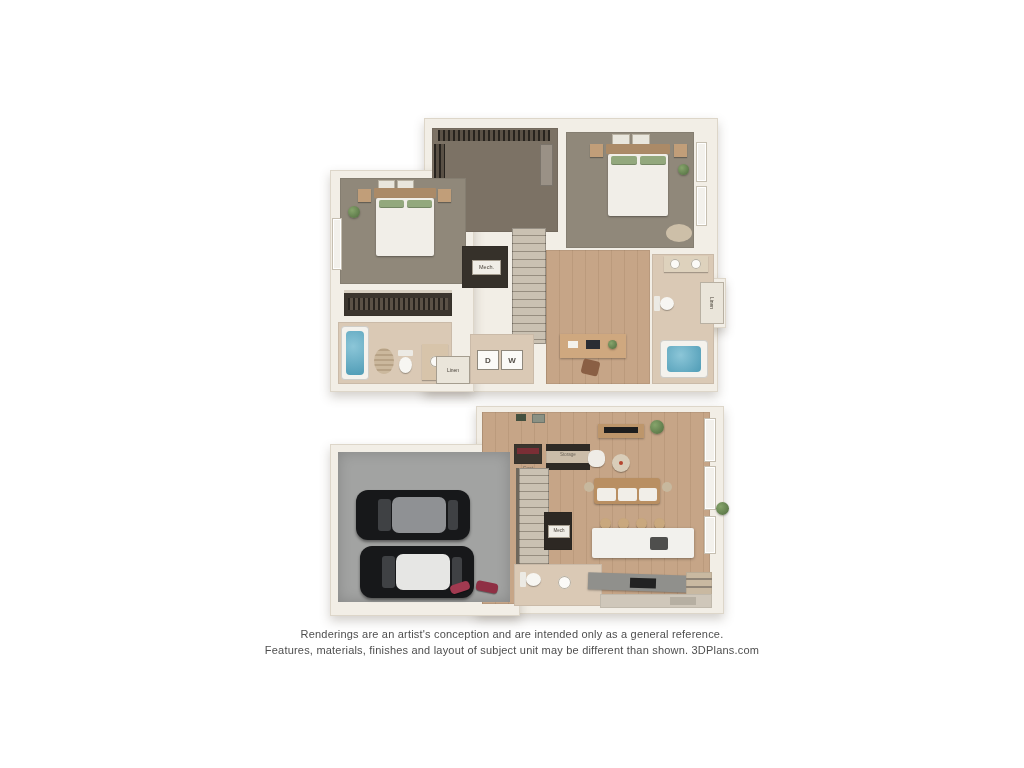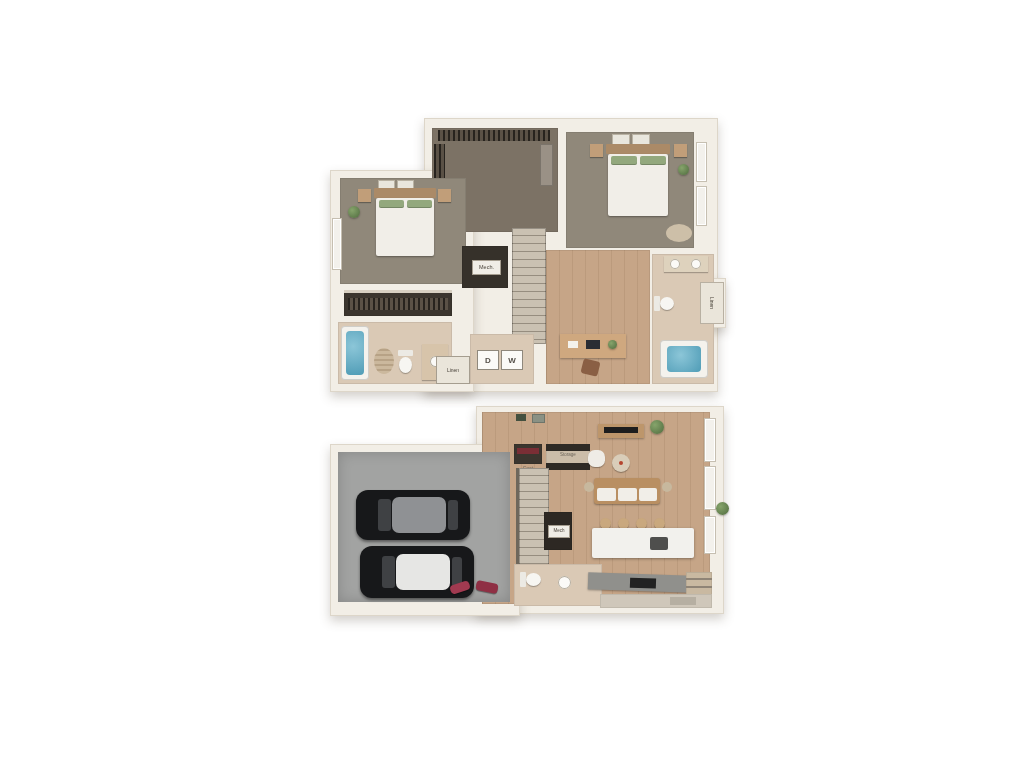--- a/index.html
+++ b/index.html
@@ -227,14 +227,18 @@
       <div class="car" style="left:22px;top:94px;width:114px;height:52px;">
         <div class="car-glass" style="left:22px;top:10px;width:13px;height:32px;"></div>
         <div class="car-glass" style="left:92px;top:11px;width:10px;height:30px;"></div>
         <div class="car-roof" style="left:36px;top:8px;width:54px;height:36px;background:#e6e6e4;"></div>
       </div>
       <div class="abs" style="left:112px;top:131px;width:20px;height:9px;background:#a13a50;border-radius:4px;transform:rotate(-18deg);box-shadow:0 1px 1px rgba(0,0,0,0.4);"></div>
       <div class="abs" style="left:138px;top:130px;width:22px;height:10px;background:#8f2f44;border-radius:4px;transform:rotate(12deg);box-shadow:0 1px 1px rgba(0,0,0,0.4);"></div>
     </div>
   </div>
 
+  <div class="disclaimer">
+    <div>Renderings are an artist's conception and are intended only as a general reference.</div>
+    <div>Features, materials, finishes and layout of subject unit may be different than shown. 3DPlans.com</div>
+  </div>
 
 </div>
 
 </body></html>

